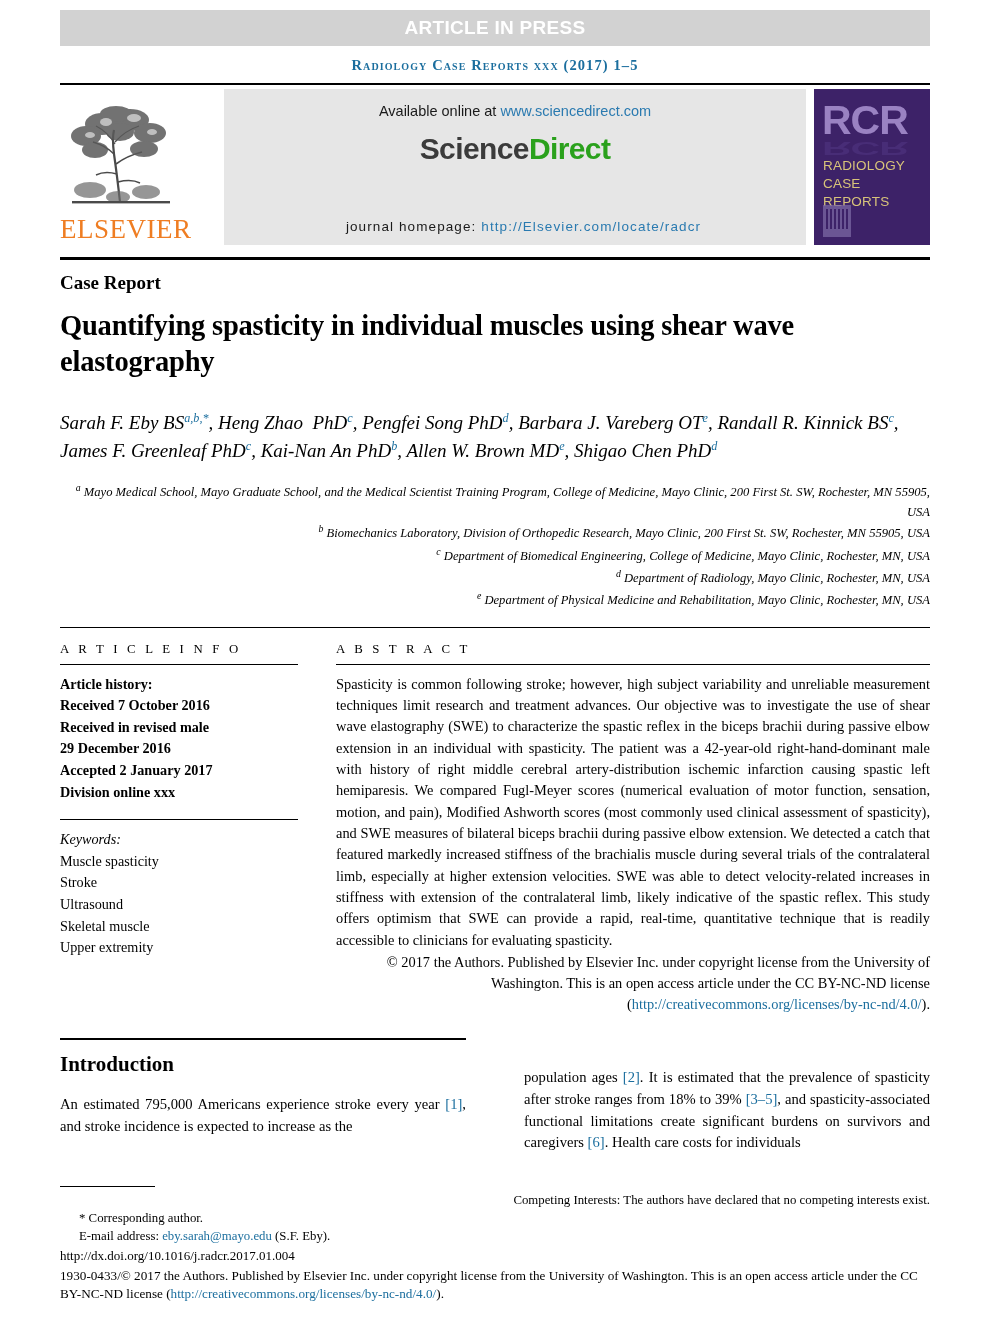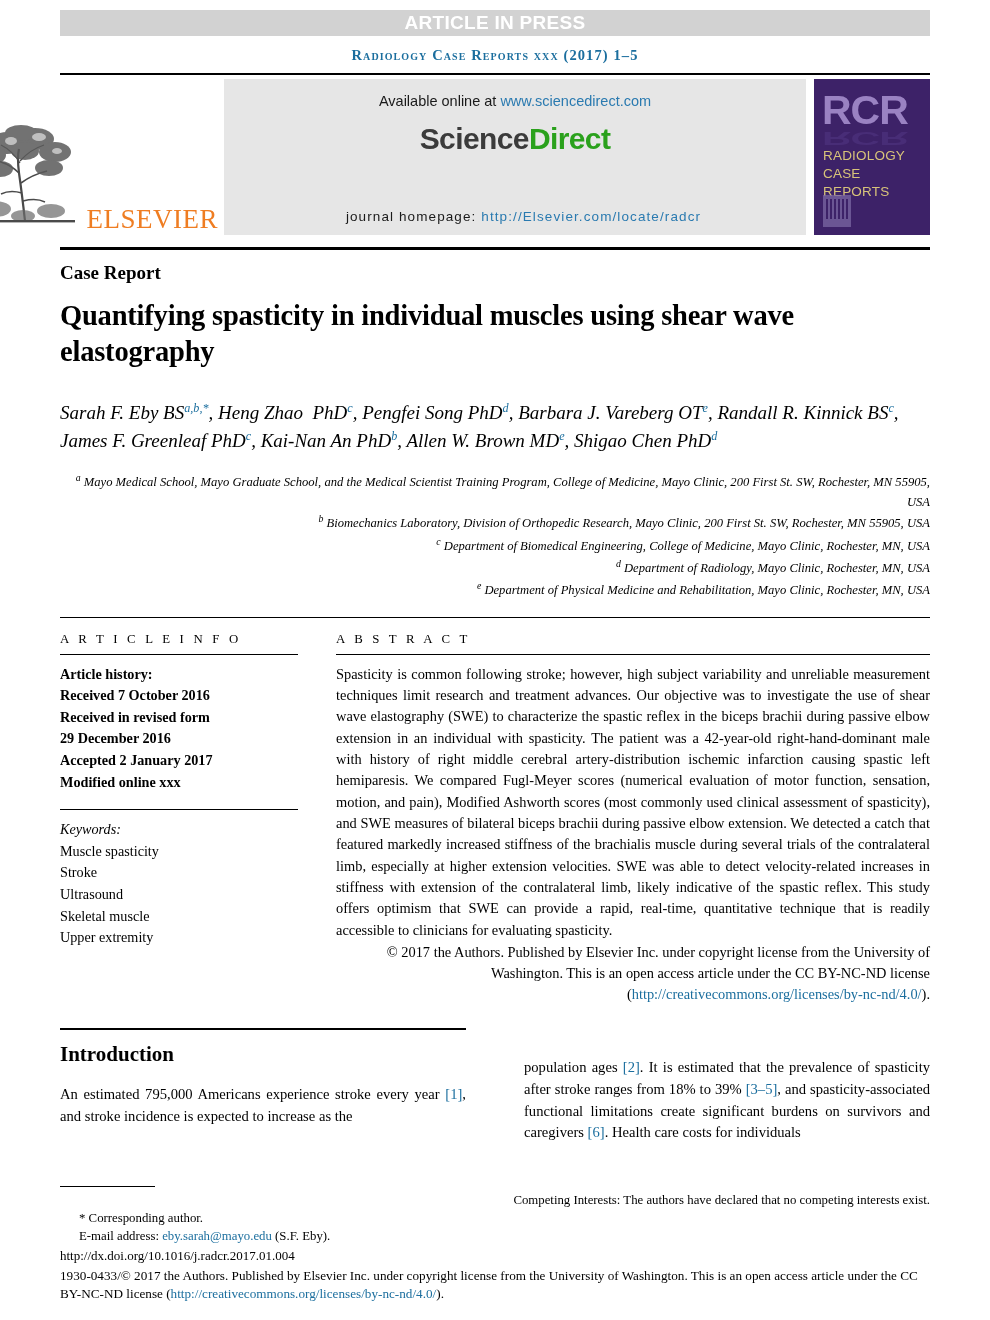--- a/index.html
+++ b/index.html
@@ -20,21 +20,21 @@
     width: 990px;
     height: 1320px;
     position: relative;
     box-sizing: border-box;
     padding: 0 60px;
   }
 
   
   .press-banner {
     margin-top: 10px;
-    height: 26px;
+    height: 36px;
     background: #d2d2d2;
     display: flex;
     align-items: center;
     justify-content: center;
   }
   .press-banner span {
     color: #ffffff;
     font-family: "Liberation Sans", sans-serif;
     font-weight: bold;
     font-size: 19px;
@@ -59,22 +59,22 @@
     border-top: 2.5px solid #000;
     display: flex;
     align-items: stretch;
     height: 156px;
     padding-top: 4px;
   }
   .elsevier-logo {
     width: 158px;
     flex: 0 0 158px;
     display: flex;
-    flex-direction: row;
-    align-items: flex-end;
+    flex-direction: column;
+    align-items: flex-start;
     justify-content: flex-end;
     padding-bottom: 2px;
   }
   .tree-wrap { width: 122px; height: 112px; }
   .elsevier-word {
     font-family: "Liberation Serif", serif;
     color: #ef7d22;
     font-size: 27px;
     letter-spacing: 0.5px;
     line-height: 1;
@@ -402,24 +402,24 @@
     </div>
 
   <div class="info-abstract">
     <div class="col-info">
       <div class="head-sc">A R T I C L E   I N F O</div>
       <div class="rule-thin"></div>
       <div class="hist">
         <div>Article history:</div>
         <div>
             <div>Received 7 October 2016</div>
-            <div>Received in revised form</div>
+            <div>Received in revised male</div>
             <div>29 December 2016</div>
             <div>Accepted 2 January 2017</div>
-            <div>Modified online xxx</div>
+            <div>Division online xxx</div>
           </div>
       </div>
       <div class="kw-rule"></div>
       <div class="kw">
         <div class="kw-title">Keywords:</div>
         <div>
             <div>Muscle spasticity</div>
             <div>Stroke</div>
             <div>Ultrasound</div>
             <div>Skeletal muscle</div>

